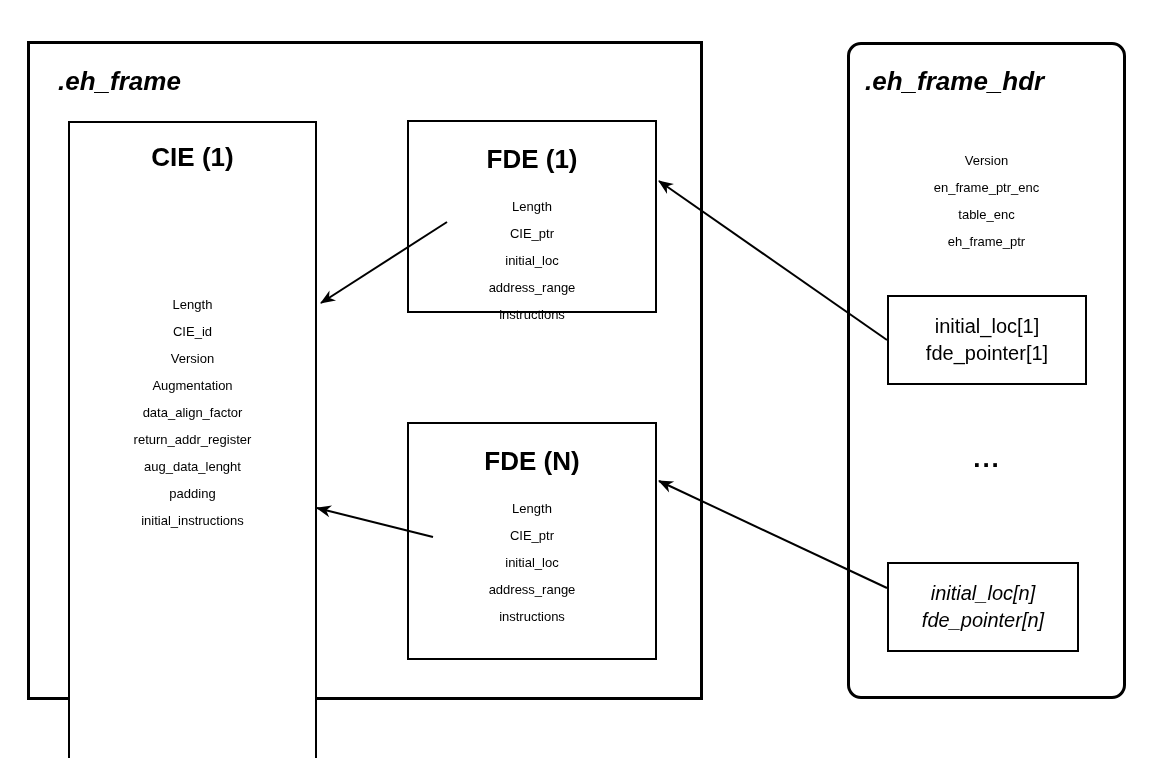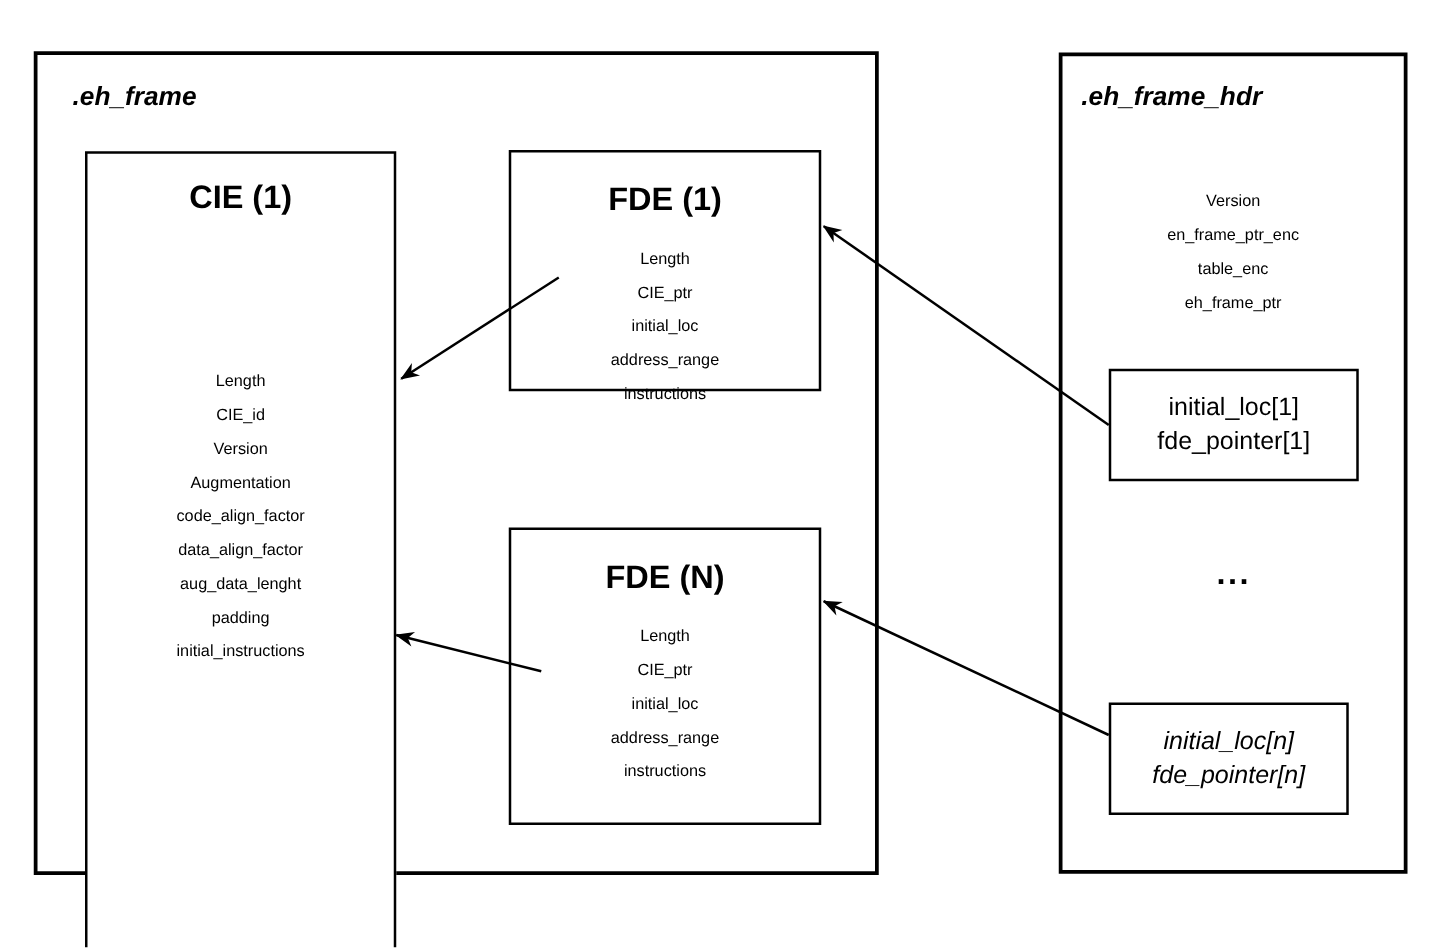--- a/index.html
+++ b/index.html
@@ -22,21 +22,21 @@
     box-sizing: border-box;
     background: #ffffff;
     border: 2px solid #000000;
   }
   .outer {
     border-width: 3px;
     background: transparent;
   }
   .section-label {
     position: absolute;
-    font-size: 21px;
+    font-size: 26px;
     font-weight: bold;
     font-style: italic;
     white-space: nowrap;
   }
   .box-title {
     position: absolute;
     left: 0;
     width: 100%;
     text-align: center;
     font-size: 26px;
@@ -84,22 +84,22 @@
   <div class="box outer" style="left:27px; top:41px; width:676px; height:659px;">
     <div class="section-label" style="left:28px; top:22px;">.eh_frame</div>
 
     <div class="box" style="left:38px; top:77px; width:249px; height:655px;">
       <div class="box-title" style="top:19px;">CIE (1)</div>
       <div class="fields" style="top:168px;">
           <div>Length</div>
           <div>CIE_id</div>
           <div>Version</div>
           <div>Augmentation</div>
-          <div>code_align_factor</div>
           <div>data_align_factor</div>
+          <div>return_addr_register</div>
           <div>aug_data_lenght</div>
           <div>padding</div>
           <div>initial_instructions</div>
         </div>
     </div>
 
     <div class="box" style="left:377px; top:76px; width:250px; height:193px;">
       <div class="box-title" style="top:22px;">FDE (1)</div>
       <div class="fields" style="top:71px;">
           <div>Length</div>
@@ -115,21 +115,21 @@
       <div class="fields" style="top:71px;">
           <div>Length</div>
           <div>CIE_ptr</div>
           <div>initial_loc</div>
           <div>address_range</div>
           <div>instructions</div>
         </div>
     </div>
   </div>
 
-  <div class="box outer" style="left:847px; top:42px; width:279px; height:657px;">
+  <div class="box outer" style="left:847px; top:42px; width:279px; height:657px;border-radius:14px;">
     <div class="section-label" style="left:15px; top:21px;">.eh_frame_hdr</div>
 
     <div class="fields" style="top:102px;">
         <div>Version</div>
         <div>en_frame_ptr_enc</div>
         <div>table_enc</div>
         <div>eh_frame_ptr</div>
       </div>
 
     <div class="box entry-box" style="left:37px; top:250px; width:200px; height:90px;">

